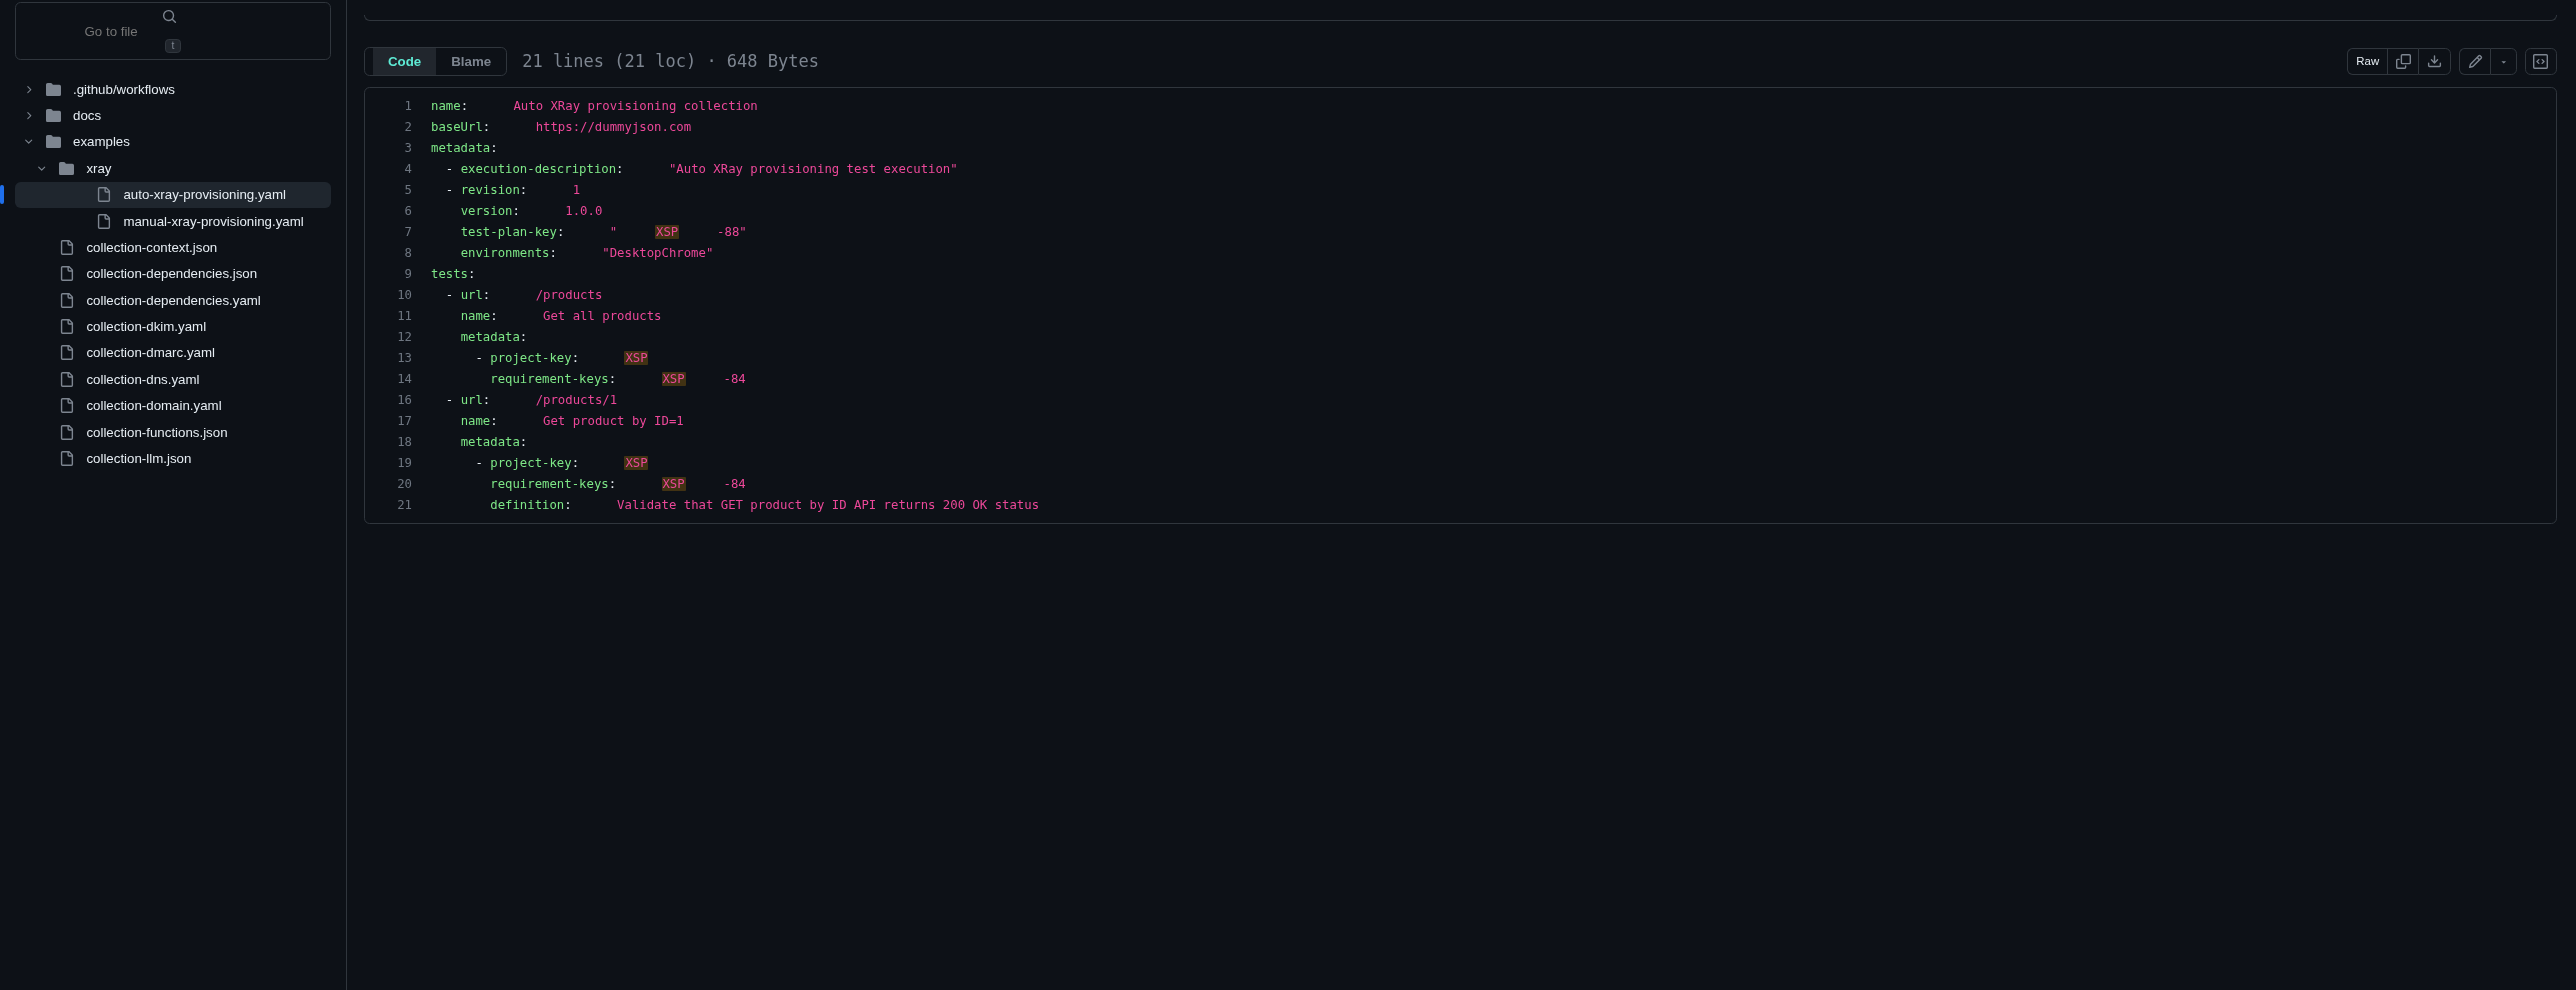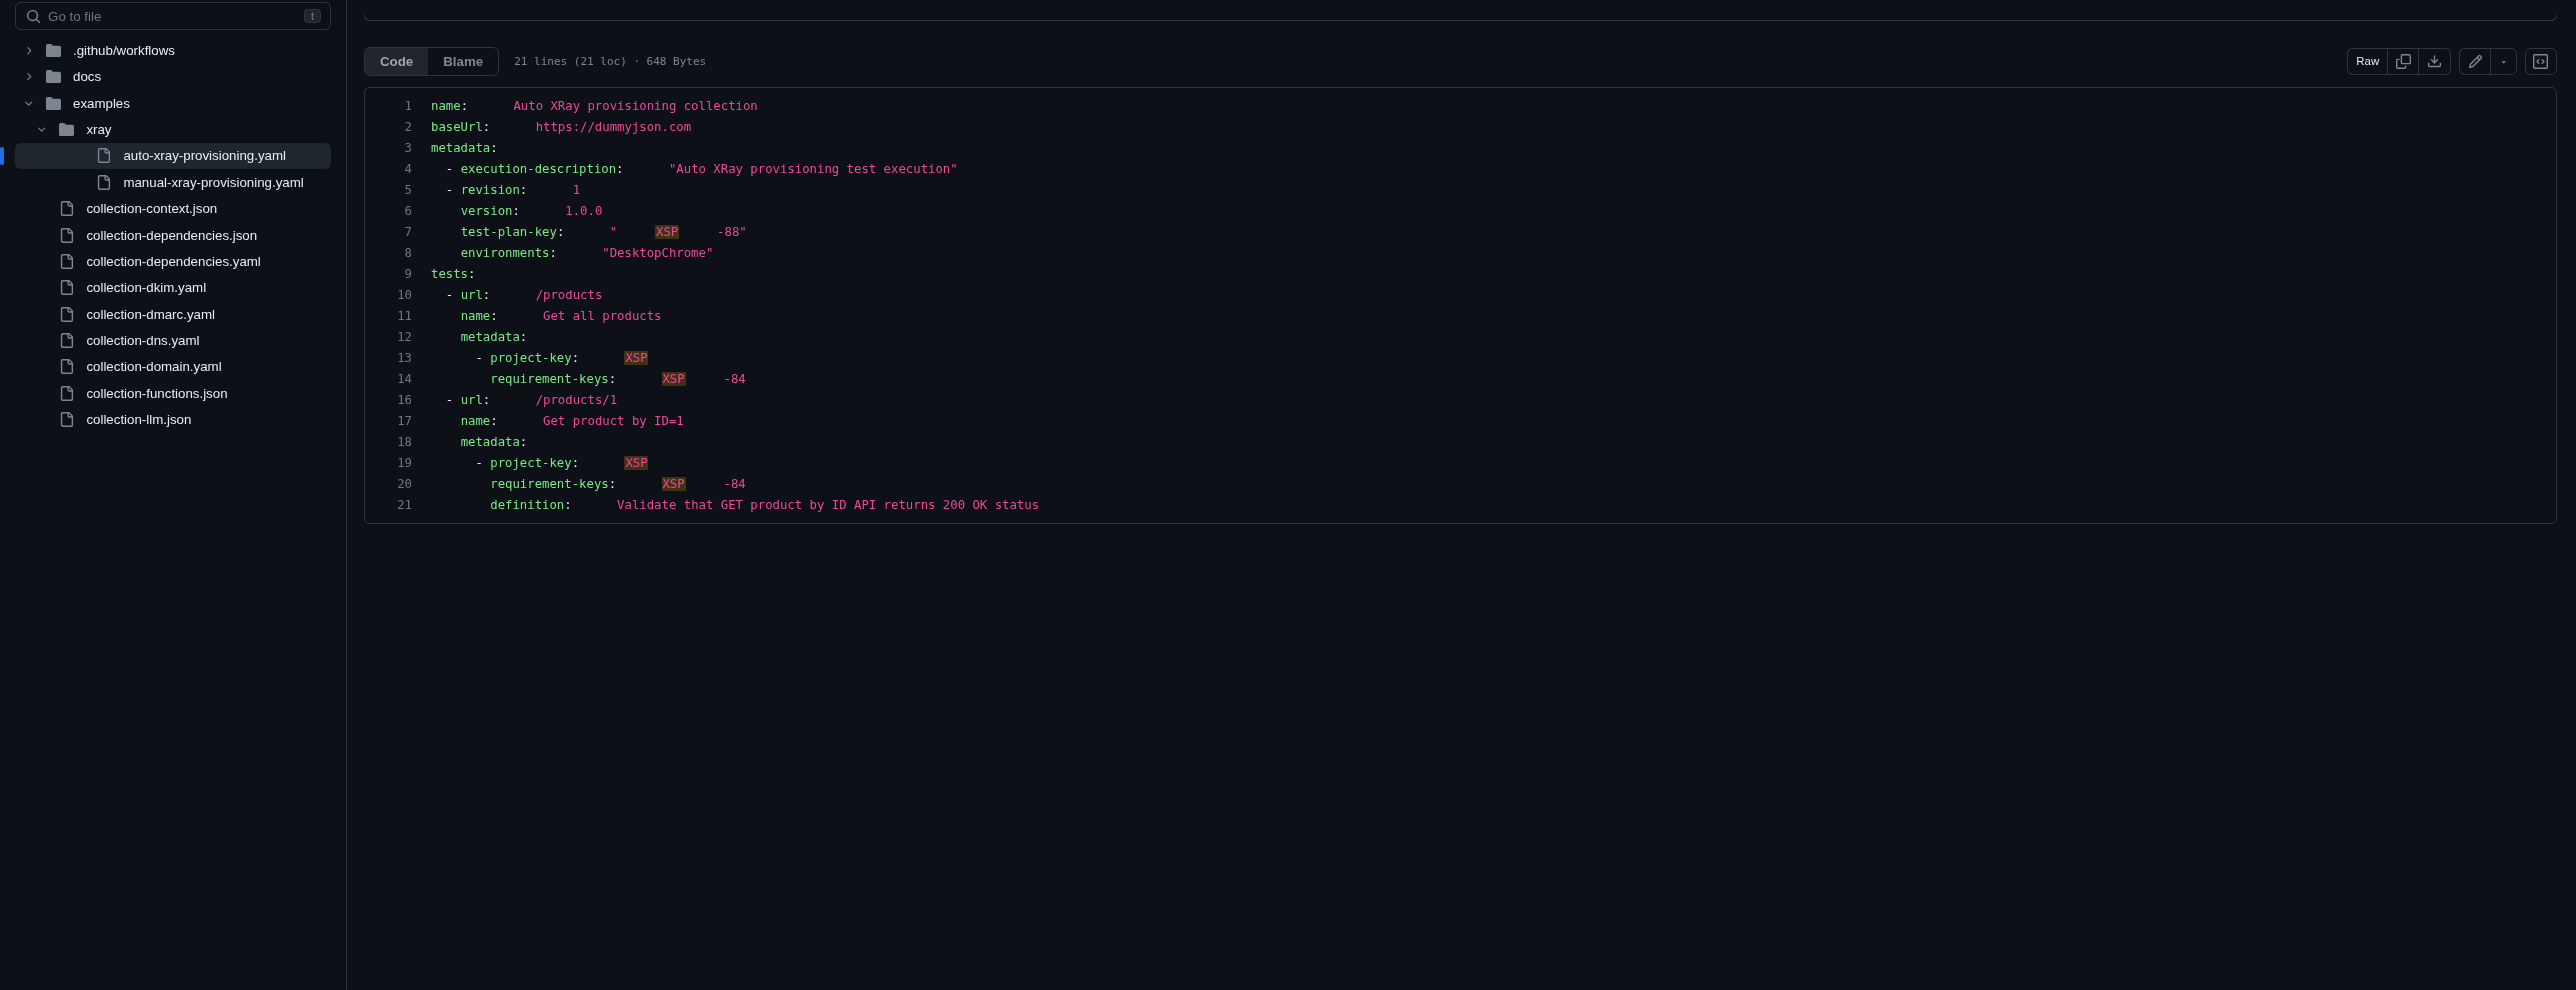--- a/index.html
+++ b/index.html
@@ -18,22 +18,23 @@
   padding: 0 15px;
   overflow-y: auto;
 }
 .search-box {
   display: flex;
   align-items: center;
   background: #0d1117;
   border: 0.9px solid #30363d;
   border-radius: 5.7px;
   padding: 5.7px 9.5px;
-  margin-bottom: 7px;
+  margin-bottom: 16px;
   margin-top: 1.9px;
+  flex-direction: column;
 }
 .search-box svg { margin-right: 7.6px; }
 .search-box input {
   flex: 1;
   background: transparent;
   border: none;
   color: #7d8590;
   font-size: 13.3px;
   outline: none;
 }
@@ -105,24 +106,25 @@
 }
 .tab-btn {
   padding: 5.7px 15px;
   font-size: 13.3px;
   font-weight: 600;
   cursor: pointer;
   color: #7d8590;
 }
 .tab-btn.active {
   background: #21262d;
-  color: #a3a3a3;
+  color: #5eead4;
   border-radius: 0;
-}
-.file-info { color: #7d8590; font-family: ui-monospace, SFMono-Regular, Menlo, monospace; font-size: 11px; }
+  margin-left: 8px;
+}
+.file-info { color: #7d8590; font-family: ui-monospace, SFMono-Regular, Menlo, monospace; font-size: 17px; }
 .toolbar-right { display: flex; align-items: center; gap: 7.6px; }
 .icon-btn {
   display: inline-flex;
   align-items: center;
   justify-content: center;
   height: 26.6px;
   min-width: 26.6px;
   padding: 0 7.6px;
   border: 0.9px solid #30363d;
   border-radius: 5.7px;

